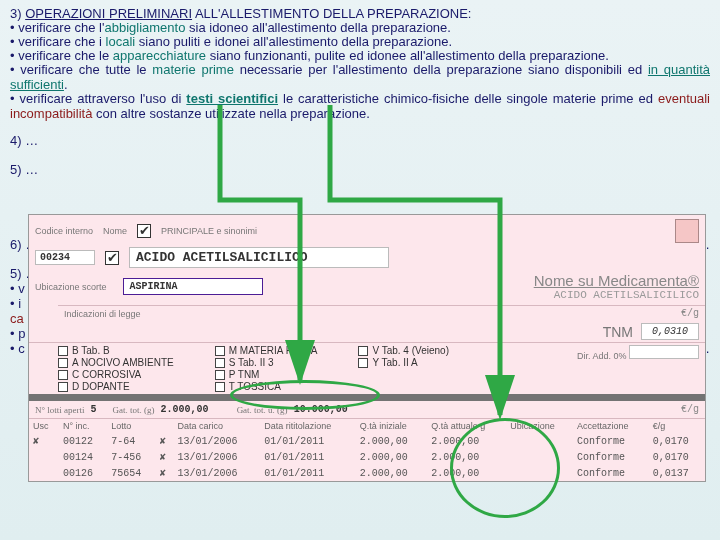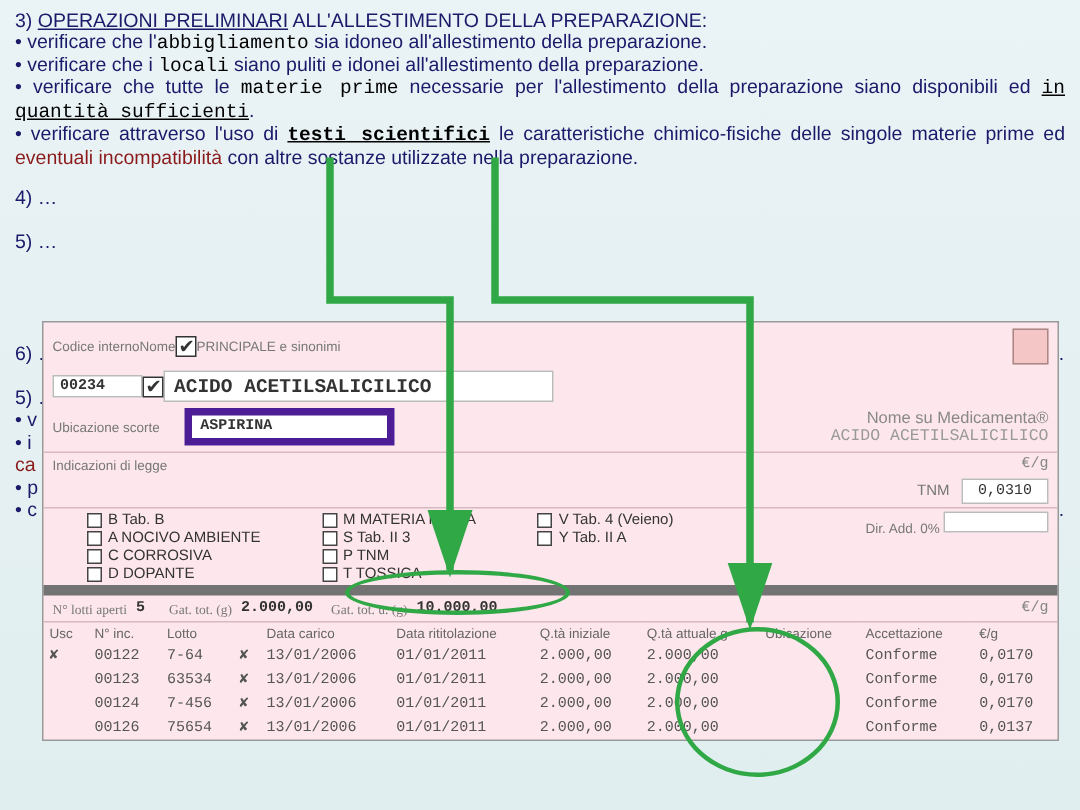--- a/index.html
+++ b/index.html
@@ -1,39 +1,39 @@
 <!DOCTYPE html>
 <html><head>
   <meta charset="utf-8">
   <style>
     * { margin: 0; padding: 0; box-sizing: border-box; }
     body { width: 720px; height: 540px; font-family: "Comic Sans MS", cursive, sans-serif; font-size: 13px; color: #1a1a6a; background: linear-gradient(#eaf3f5, #e0eef0); position: relative; overflow: hidden; }
     .page { padding: 6px 10px; }
     .justify { text-align: justify; }
     .underline { text-decoration: underline; }
-    .green { color: #000000; font-family: Liberation Mono, monospace; }
+    .green { color: #0f766e; }
     .darkred { color: #8b1a1a; }
     .row-li { margin-top: -1px; }
     .section { margin-bottom: 6px; }
     .overlay { position: absolute; left: 28px; top: 214px; width: 678px; border: 1px solid #999; background: #fde7ec; font-family: Tahoma, sans-serif; font-size: 10px; color: #333; }
-    .ov-top { display: flex; align-items: center; padding: 4px 6px; gap: 0; }
+    .ov-top { display: flex; align-items: center; padding: 4px 6px; gap: 10px; }
     .field-lbl { font-size: 9px; color: #777; }
     .code-box { display:inline-block; min-width:60px; background:#fff; border:1px solid #bbb; padding:1px 4px; font-family: "Courier New", monospace; font-weight:bold; }
     .chk { display:inline-block; width:14px; height:14px; border:1px solid #333; background:#fff; position:relative; }
     .chk::after { content:"✔"; position:absolute; left:1px; top:-2px; font-size:13px; }
     .name-box { font-weight:bold; font-family:"Courier New",monospace; font-size:13px; background:#fff; border:1px solid #bbb; padding:2px 6px; min-width:260px; display:inline-block; }
     .icon-placeholder { width:24px; height:24px; background:#f5c6c6; border:1px solid #a88; margin-left:auto; }
     .ov-sub { display:flex; align-items:center; padding:0 6px 4px 6px; gap:16px; }
-    .syn-box { background:#fff; border:5px solid #4c1d95; padding:2px 6px; font-weight:bold; font-family:"Courier New",monospace; min-width:140px; display:inline-block; }
+    .syn-box { background:#fff; border:1px solid #4c1d95; padding:2px 6px; font-weight:bold; font-family:"Courier New",monospace; min-width:140px; display:inline-block; }
     .right-col { margin-left:auto; text-align:right; }
-    .medicamenta { font-size:11px; color:#888; }
+    .medicamenta { font-size:15px; color:#888;text-decoration:underline; }
     .chem-name { font-family:"Courier New",monospace; color:#999; font-size:11px; }
-    .price-row { display:flex; align-items:center; padding:2px 6px; border-top:1px solid #d8b8c0; }
+    .price-row { display:flex; align-items:center; padding:2px 6px; border-top:1px solid #d8b8c0;margin-left:29px; }
     .price-lbl { font-family:"Courier New",monospace; color:#888; margin-left:auto; }
-    .price-box { background:#fff; border:1px solid #bbb; padding:2px 10px; font-family:"Courier New",monospace; margin-left:8px; }
+    .price-box { background:#fff; border:1px solid #bbb; padding:2px 10px; font-family:"Courier New",monospace; margin-left:8px;font-style:italic; }
     .checks-row { display:flex; padding:2px 6px; gap:18px; border-top:1px solid #d8b8c0; }
     .checks-col { display:flex; flex-direction:column; gap:1px;padding-left:23px; }
     .cb { display:flex; align-items:center; gap:4px; }
     .sq { width:10px; height:10px; border:1px solid #444; background:#fff; display:inline-block; }
     .checks-right { margin-left:auto; text-align:right; font-size:9px; color:#777; display:flex; flex-direction:column; gap:1px; }
     .mini-box { background:#fff; border:1px solid #bbb; width:70px; height:14px; display:inline-block; }
     .lots-bar { display:flex; align-items:center; padding:3px 6px; border-top:7px solid #737373; gap:6px; font-family:"Courier New",monospace; }
     .bold { font-weight:bold; }
     .lots-table { width:100%; border-collapse:collapse; font-family:Tahoma,sans-serif; font-size:10px; }
     .lots-table th { text-align:left; font-weight:normal; color:#666; padding:2px 4px; font-size:9px; border-top:1px solid #d8b8c0; }
@@ -43,20 +43,21 @@
     .arrow-svg { position:absolute; left:0; top:0; pointer-events:none; }
   </style>
 </head>
 <body>
 
 <div class="page">
   <div class="section justify">
     <span>3) </span><span class="underline">OPERAZIONI PRELIMINARI</span><span> ALL'ALLESTIMENTO DELLA PREPARAZIONE:</span>
     <div class="row-li"><span>• verificare che l'</span><span class="green">abbigliamento</span><span> sia idoneo all'allestimento della preparazione.</span></div>
     <div class="row-li"><span>• verificare che i </span><span class="green">locali</span><span> siano puliti e idonei all'allestimento della preparazione.</span></div>
+    <div class="row-li"><span>• verificare che le </span><span class="green">apparecchiature</span><span> siano funzionanti, pulite ed idonee all'allestimento della preparazione.</span></div>
     <div class="row-li"><span>• verificare che tutte le </span><span class="green">materie prime</span><span> necessarie per l'allestimento della preparazione siano disponibili ed </span><span class="green underline">in quantità sufficienti</span><span>.</span></div>
     <div class="row-li"><span>• verificare attraverso l'uso di </span><span class="green underline" style="font-weight:bold">testi scientifici</span><span> le caratteristiche chimico-fisiche delle singole materie prime ed </span><span class="darkred">eventuali incompatibilità</span><span> con altre sostanze utilizzate nella preparazione.</span></div>
   </div>
 
   <div class="section" style="margin-top:12px"><span>4) …</span></div>
   <div class="section" style="margin-top:14px"><span>5) …</span></div>
   <div class="section" style="margin-top:60px; display:flex; justify-content:space-between">
     <span>6) …</span>
     <span>le do…</span>
   </div>
@@ -92,21 +93,21 @@
     <div class="right-col">
       <div class="medicamenta">Nome su Medicamenta®</div>
       <div class="chem-name">ACIDO ACETILSALICILICO</div>
     </div>
   </div>
   <div class="price-row">
     <span class="field-lbl">Indicazioni di legge</span>
     <span class="price-lbl">€/g</span>
   </div>
   <div class="price-row" style="border-top:none">
-    <span style="margin-left:auto; font-size:10px;color:#777">TNM</span>
+    <span style="margin-left:auto; font-size:14px;color:#777">TNM</span>
     <span class="price-box">0,0310</span>
   </div>
   <div class="checks-row">
     <div class="checks-col" id="col1">
         <div class="cb">
           <span class="sq"></span>
           <span>B  Tab. B</span>
         </div>
         <div class="cb">
           <span class="sq"></span>
@@ -151,21 +152,21 @@
       </div>
     <div class="checks-right">
       <div><span>Dir. Add. 0%</span> <span class="mini-box"></span></div>
     </div>
   </div>
   <div class="lots-bar">
     <span class="field-lbl" style="font-family:Tahoma">N° lotti aperti</span>
     <span class="bold">5</span>
     <span class="field-lbl" style="font-family:Tahoma;margin-left:10px">Gat. tot. (g)</span>
     <span class="bold">2.000,00</span>
-    <span class="field-lbl" style="font-family:Tahoma;margin-left:6px">Gat. tot. u. (g)</span>
+    <span class="field-lbl" style="font-family:Tahoma;margin-left:22px">Gat. tot. u. (g)</span>
     <span class="bold">10.000,00</span>
     <span class="price-lbl" style="margin-left:auto">€/g</span>
   </div>
   <table class="lots-table">
     <thead>
         <tr id="lothead">
           <th>Usc</th>
           <th>N° inc.</th>
           <th>Lotto</th>
           <th></th>
@@ -187,33 +188,20 @@
           <td>13/01/2006</td>
           <td>01/01/2011</td>
           <td>2.000,00</td>
           <td>2.000,00</td>
           <td></td>
           <td>Conforme</td>
           <td>0,0170</td>
         </tr>
         <tr>
           <td class="red-x"></td>
-          <td>00123</td>
-          <td>63534</td>
-          <td class="red-x">✘</td>
-          <td>13/01/2006</td>
-          <td>01/01/2011</td>
-          <td>2.000,00</td>
-          <td>2.000,00</td>
-          <td></td>
-          <td>Conforme</td>
-          <td>0,0170</td>
-        </tr>
-        <tr>
-          <td class="red-x"></td>
           <td>00124</td>
           <td>7-456</td>
           <td class="red-x">✘</td>
           <td>13/01/2006</td>
           <td>01/01/2011</td>
           <td>2.000,00</td>
           <td>2.000,00</td>
           <td></td>
           <td>Conforme</td>
           <td>0,0170</td>

